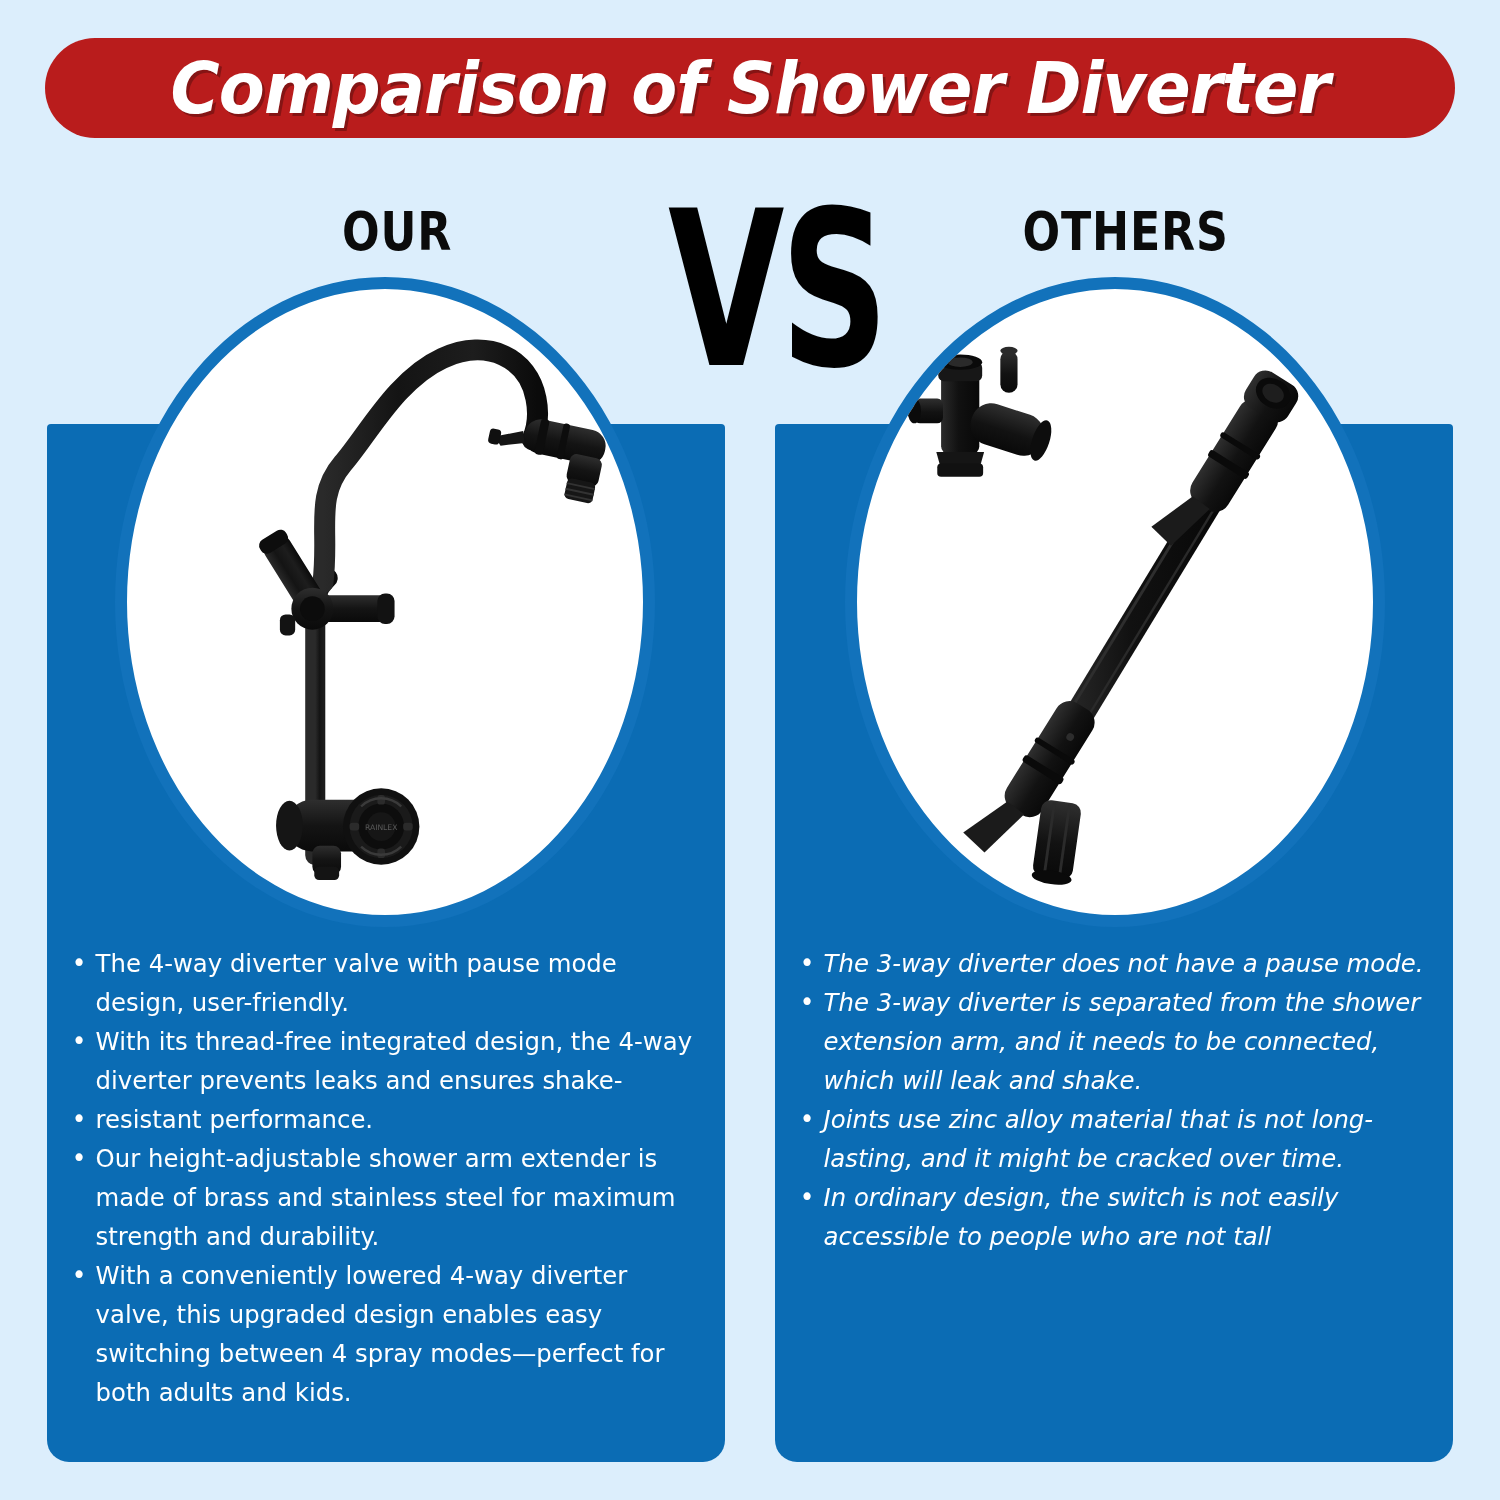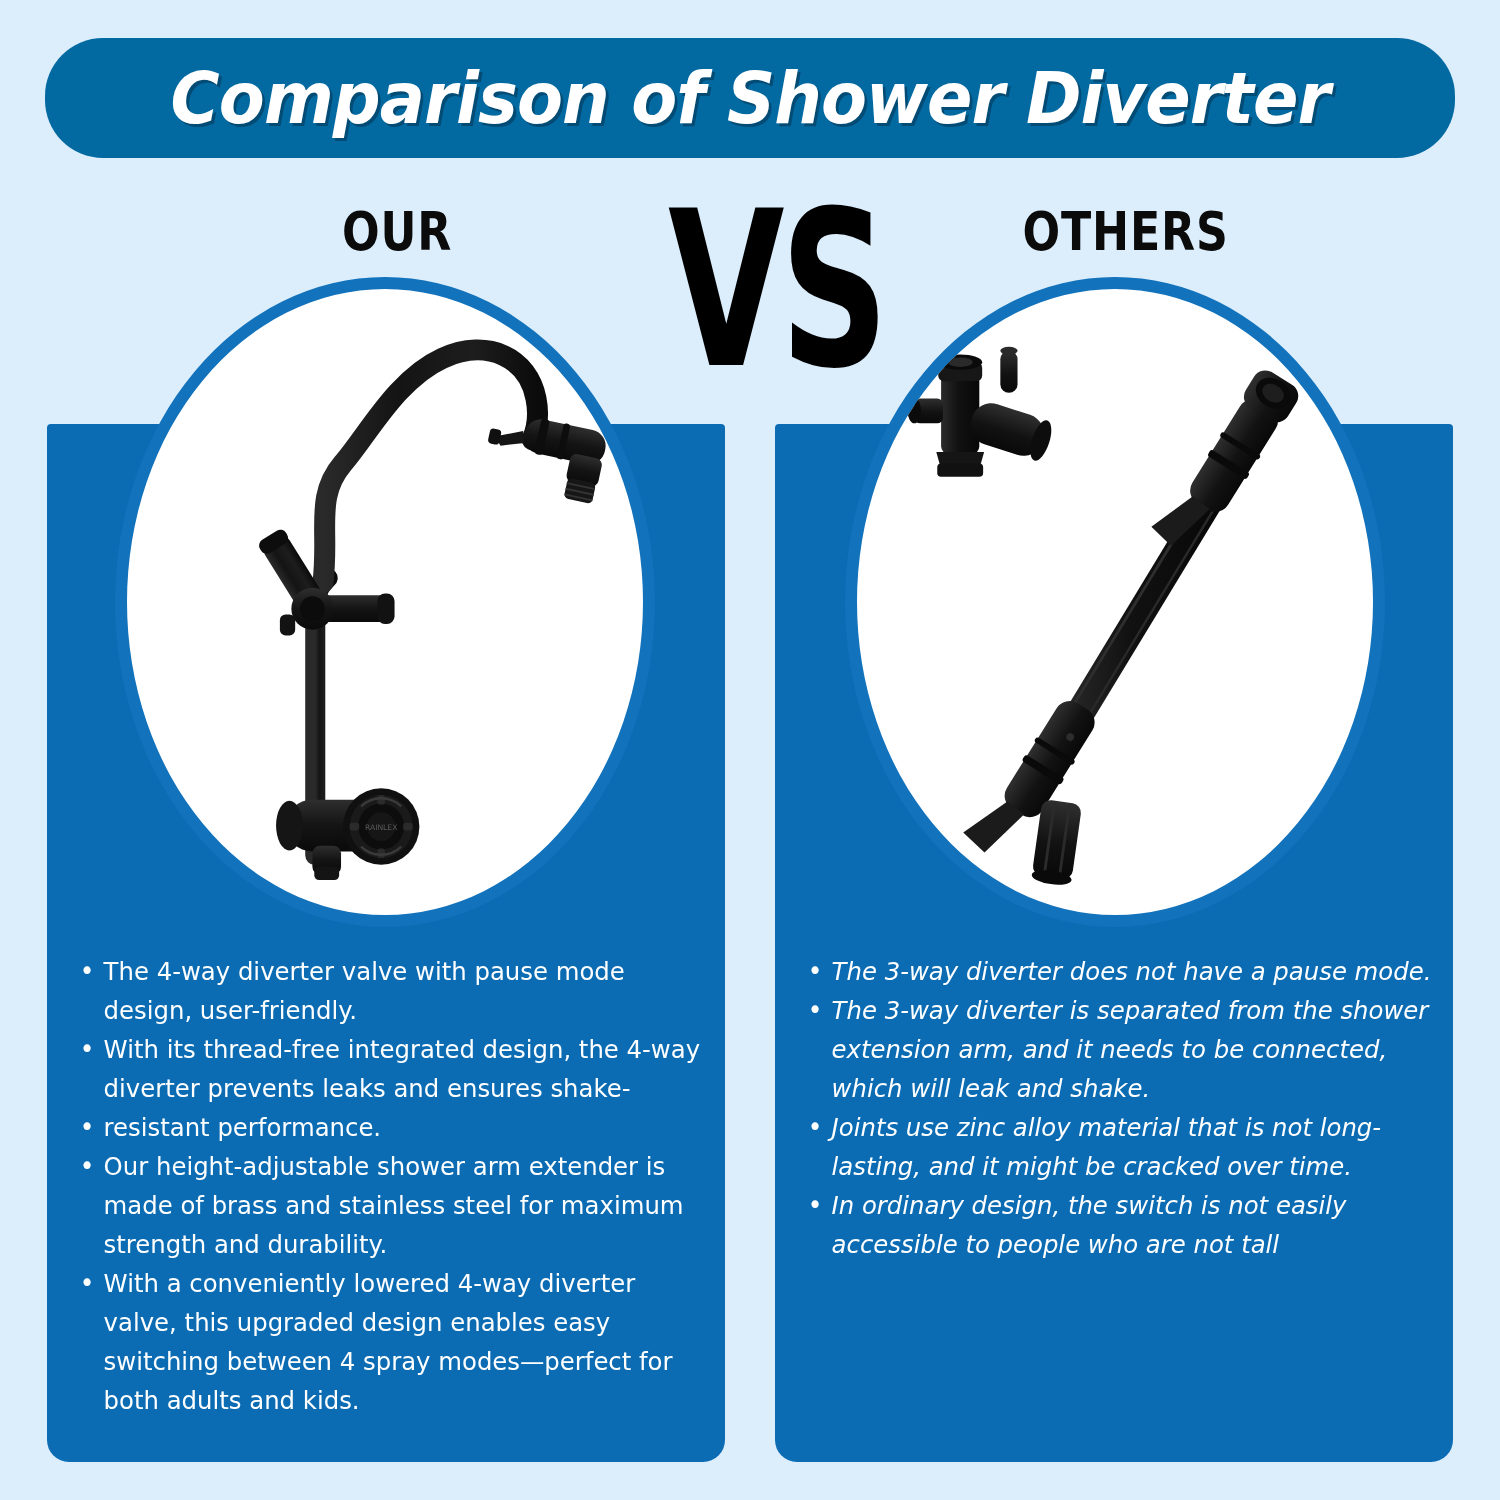--- a/index.html
+++ b/index.html
@@ -7,22 +7,22 @@
     width:1500px;height:1500px;
     background:#dceefc;
     font-family:"Liberation Sans", sans-serif;
     overflow:hidden;
     position:relative;
   }
   .stage{position:absolute;left:0;top:0;width:1500px;height:1500px;}
 
   
   .banner{
-    position:absolute;left:45px;top:38px;width:1410px;height:120px;
-    background:#0369a1;border-radius:58px;
+    position:absolute;left:45px;top:38px;width:1410px;height:100px;
+    background:#b91c1c;border-radius:58px;
     display:flex;align-items:center;justify-content:center;
   }
   .banner-title{
     color:#ffffff;
     font-family:"DejaVu Sans", sans-serif;
     font-size:72px;
     font-weight:bold;
     font-style:italic;
     letter-spacing:-1px;
     transform:scaleX(0.93);
@@ -81,21 +81,21 @@
   .product-svg{position:absolute;left:0;top:0;width:100%;height:100%;}
 
   
   .bullets{
     position:absolute;
     color:#ffffff;
     font-family:"DejaVu Sans", sans-serif;
     font-size:25.5px;
     line-height:39px;
     list-style:none;
-    margin:8px;padding:0;
+    margin:0;padding:0;
   }
   #bullets-our{left:66px;top:944px;width:658px;}
   #bullets-others{left:794px;top:944px;width:660px;font-style:italic;}
   .bullets li{
     position:relative;
     padding-left:31px;
     margin:0 0 0 0;
     transform:scaleX(0.955);
     transform-origin:left center;
   }

